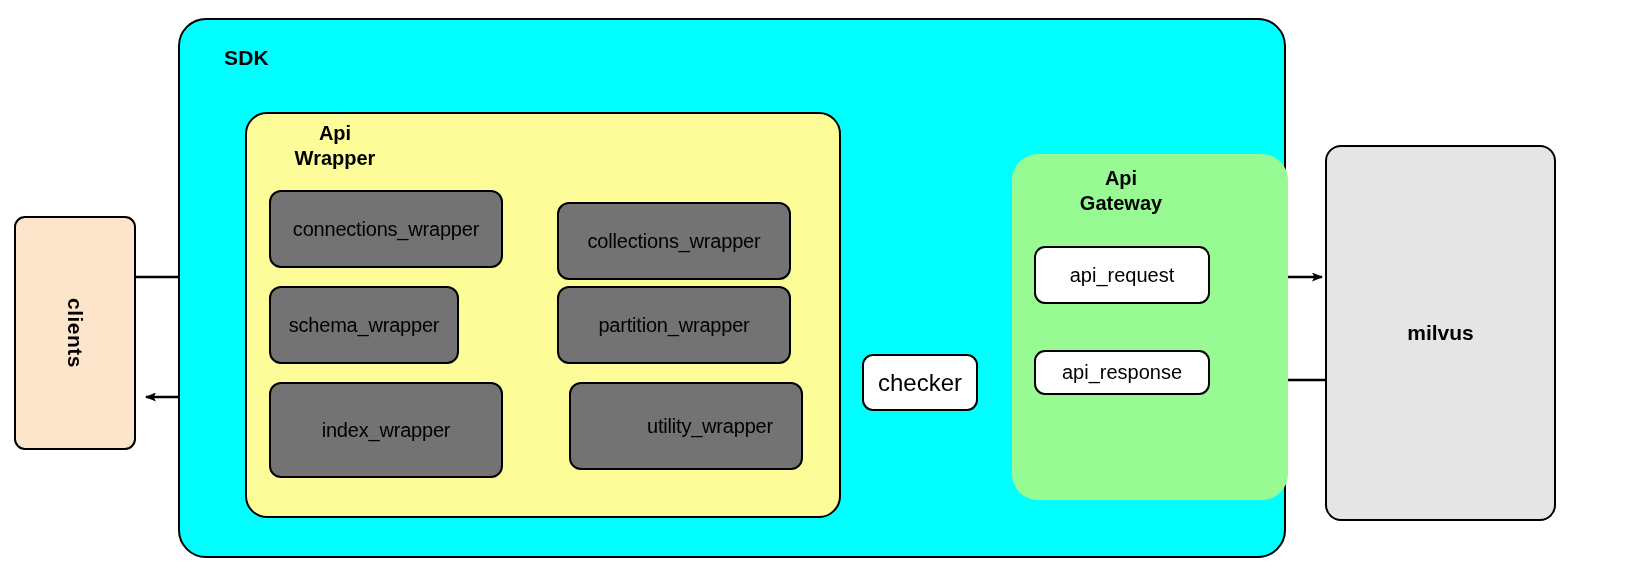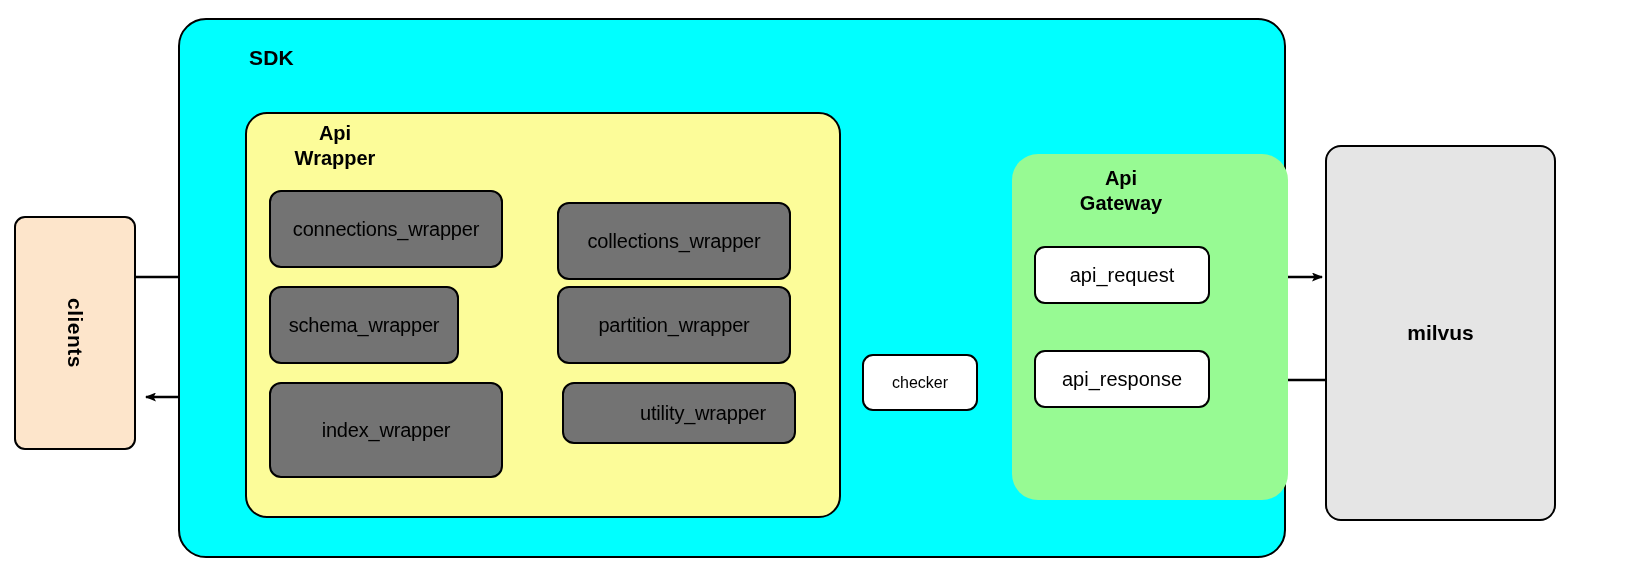--- a/index.html
+++ b/index.html
@@ -41,21 +41,20 @@
   }
   .sdk-label {
     position: absolute;
     left: 44px;
     top: 26px;
     font-size: 21px;
     font-weight: bold;
     line-height: 1.15;
     letter-spacing: 0.2px;
     white-space: nowrap;
-    margin-left: 25px;
   }
 
   
   .wrapper-container {
     left: 243px;
     top: 110px;
     width: 596px;
     height: 406px;
     background: #fcfc99;
     border: 2px solid #000000;
@@ -113,21 +112,21 @@
 
   
   .checker-box {
     left: 860px;
     top: 352px;
     width: 116px;
     height: 57px;
     background: #ffffff;
     border: 2px solid #000000;
     border-radius: 11px;
-    font-size: 16px;
+    font-size: 24px;
   }
 
   
   .clients-box {
     left: 14px;
     top: 216px;
     width: 122px;
     height: 234px;
     background: #fde5cb;
     border: 2px solid #000000;
@@ -229,39 +228,39 @@
       <div class="node wrap-cell" style="left:22px;  top:172px; width:190px; height:78px;">
         <span>schema_wrapper</span>
       </div>
       <div class="node wrap-cell" style="left:310px; top:172px; width:234px; height:78px;align-items:center;">
         <span>partition_wrapper</span>
       </div>
 
       <div class="node wrap-cell" style="left:22px;  top:268px; width:234px; height:96px;">
         <span>index_wrapper</span>
       </div>
-      <div class="node wrap-cell" style="left:315px; top:268px; width:234px; height:62px;padding-left:48px;">
+      <div class="node wrap-cell" style="left:322px; top:268px; width:234px; height:88px;padding-left:48px;">
         <span>utility_wrapper</span>
       </div>
     </div>
 
     <div class="node checker-box" style="left:682px; top:334px;">
       <span>checker</span>
     </div>
 
     <div class="node gateway-container" style="left:832px; top:134px;">
       <div class="gateway-label">
         <div>Api</div>
         <div>Gateway</div>
       </div>
 
       <div class="node gw-cell" style="left:22px; top:92px;  width:176px; height:58px;">
         <span>api_request</span>
       </div>
-      <div class="node gw-cell" style="left:22px; top:196px; width:176px; height:58px;">
+      <div class="node gw-cell" style="left:22px; top:196px; width:176px; height:45px;">
         <span>api_response</span>
       </div>
     </div>
   </div>
 
   <div class="node milvus-box">
     <span>milvus</span>
   </div>
 
 </div>

